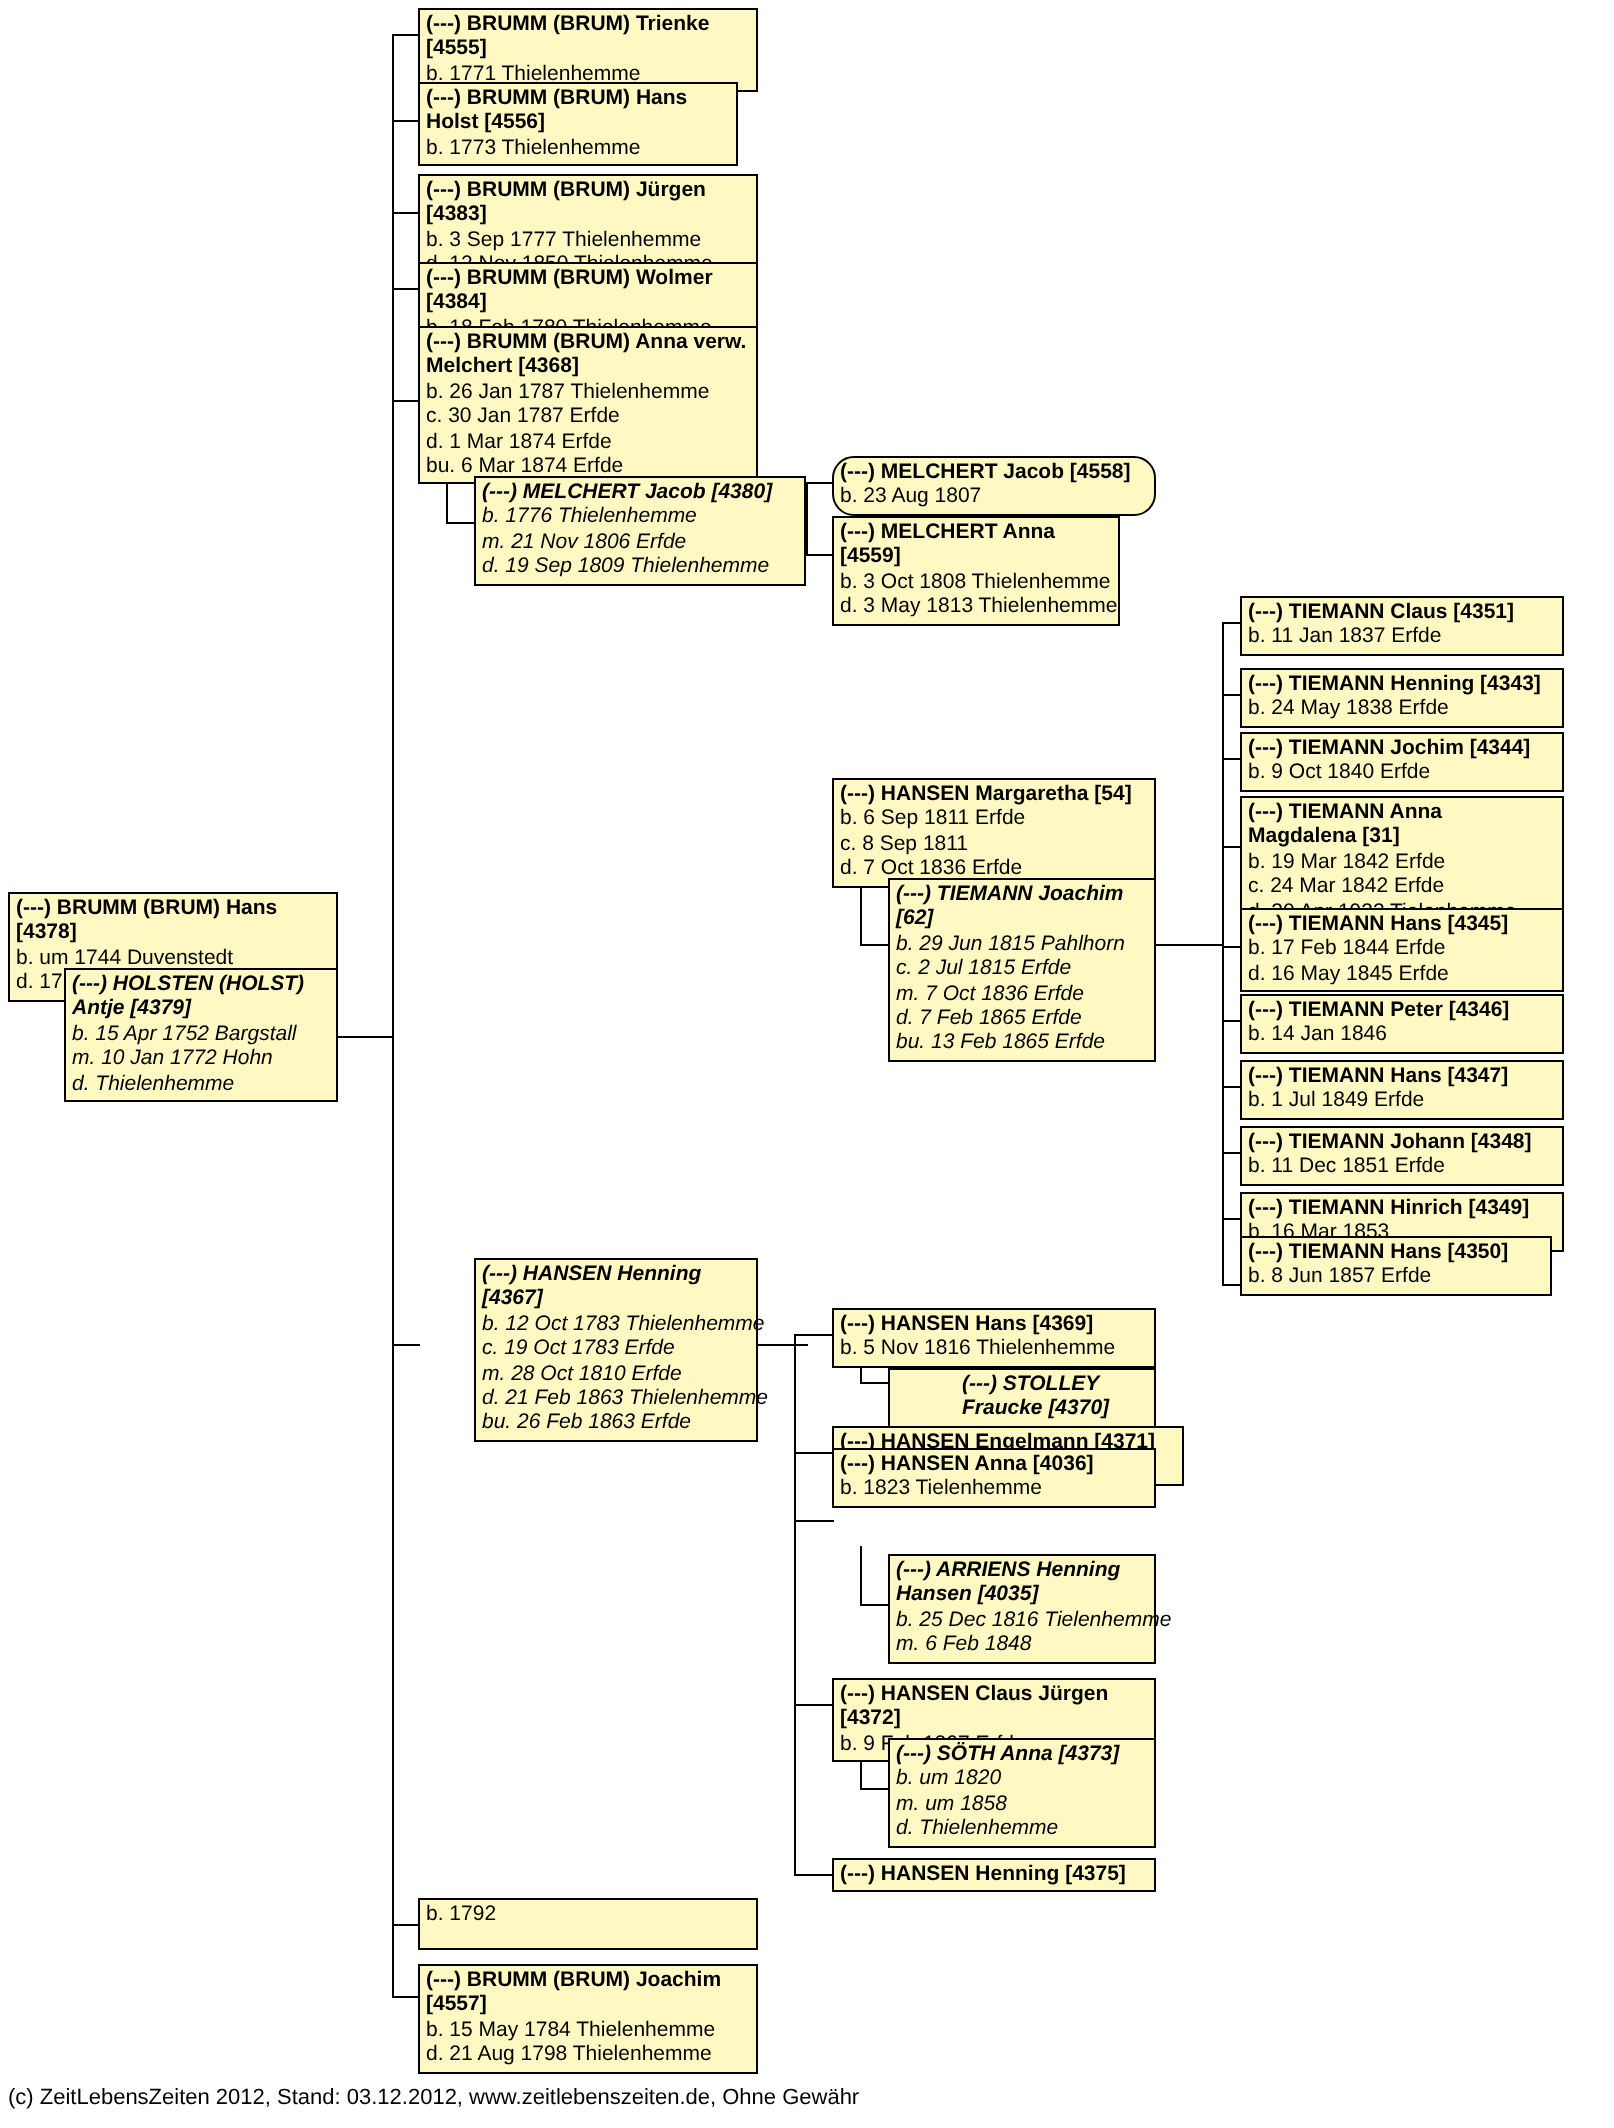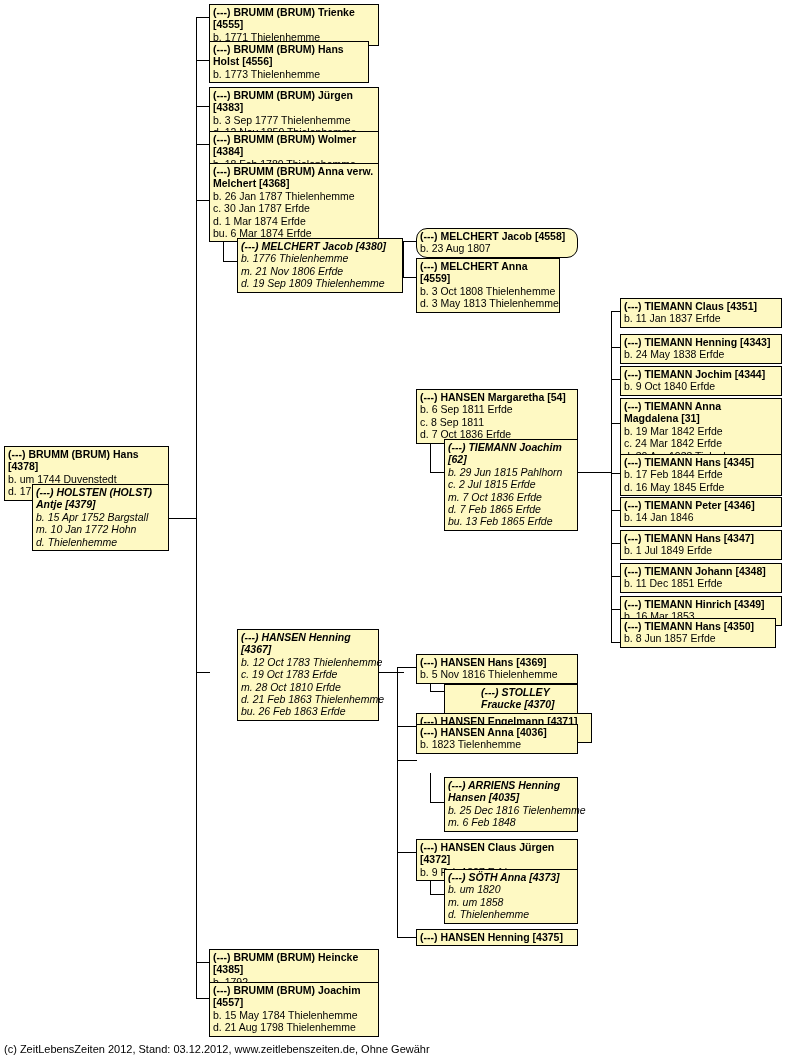--- a/index.html
+++ b/index.html
@@ -254,21 +254,20 @@
     <div class="node spouse" style="left: 444px; top: 869px; width: 134px; min-height: 52px;">
       <div class="nm">(---) SÖTH Anna [4373]</div>
       <div class="ev">b. um 1820</div>
       <div class="ev">m. um 1858</div>
       <div class="ev">d.  Thielenhemme</div>
     </div>
     <div class="node" style="left: 416px; top: 929px; width: 162px; min-height: 17px;">
       <div class="nm">(---) HANSEN Henning [4375]</div>
     </div>
     <div class="node" style="left: 209px; top: 949px; width: 170px; min-height: 26px;">
-      <div class="nm">(---) BRUMM (BRUM) Heincke [4385]</div>
       <div class="ev">b. 1792</div>
     </div>
     <div class="node" style="left: 209px; top: 982px; width: 170px; min-height: 38px;">
       <div class="nm">(---) BRUMM (BRUM) Joachim [4557]</div>
       <div class="ev">b. 15 May 1784 Thielenhemme</div>
       <div class="ev">d. 21 Aug 1798 Thielenhemme</div>
     </div>
   </div>
 
 <div class="footer">(c) ZeitLebensZeiten 2012, Stand: 03.12.2012, www.zeitlebenszeiten.de, Ohne Gewähr</div>

